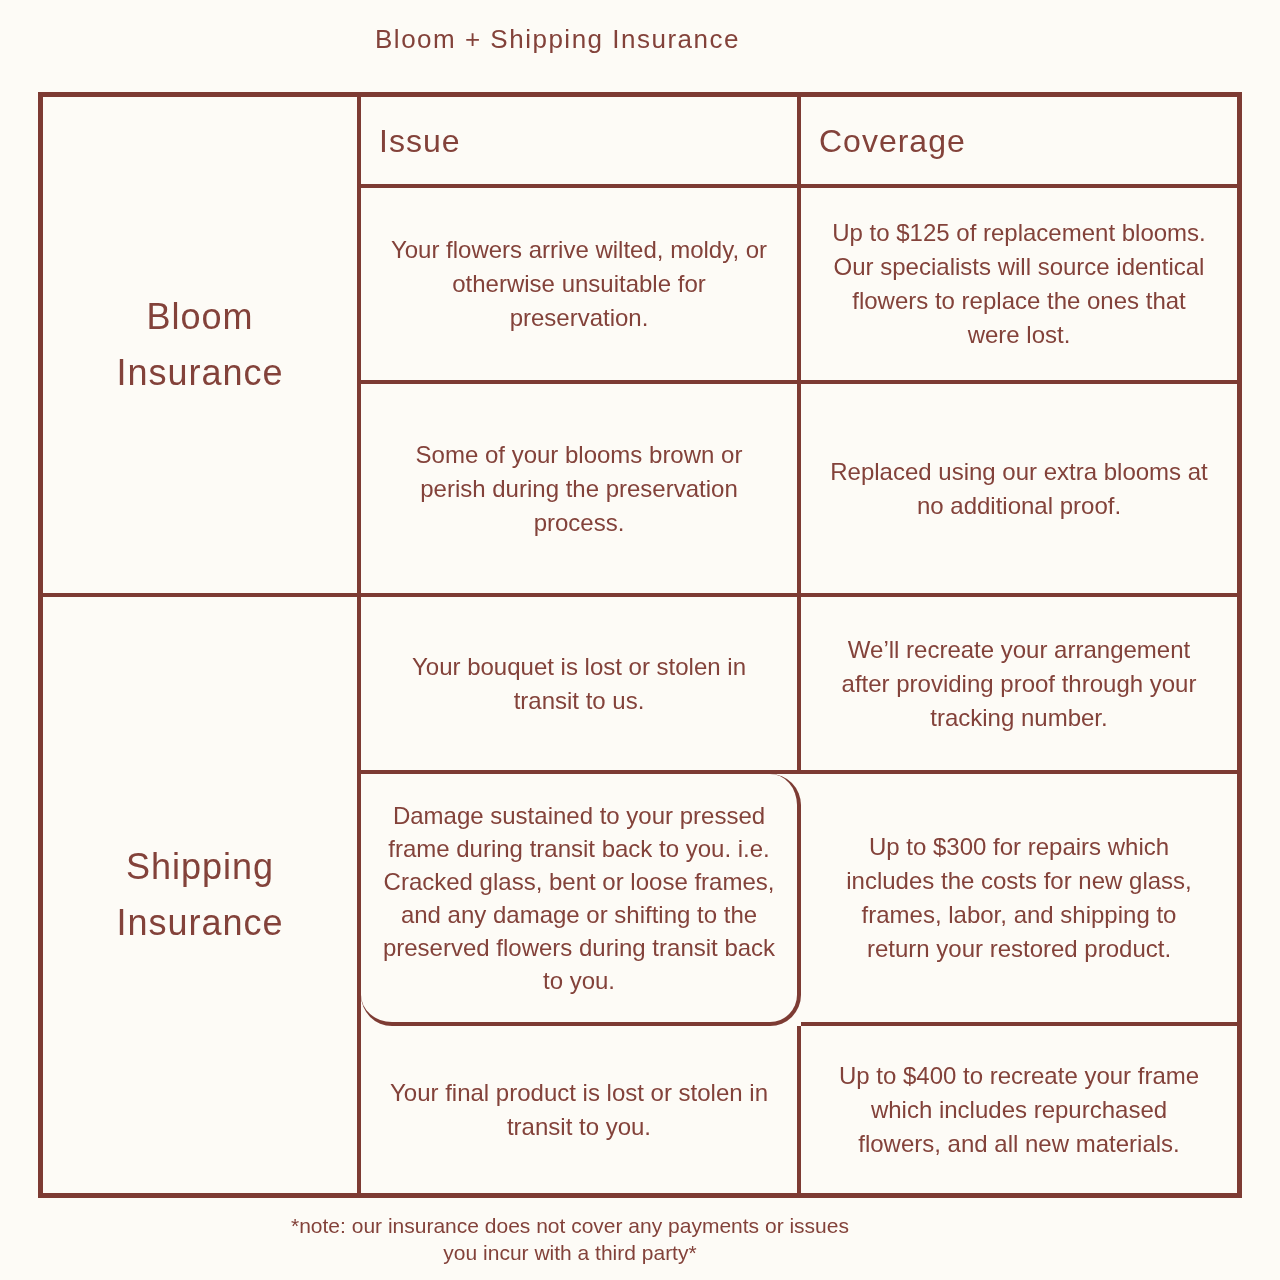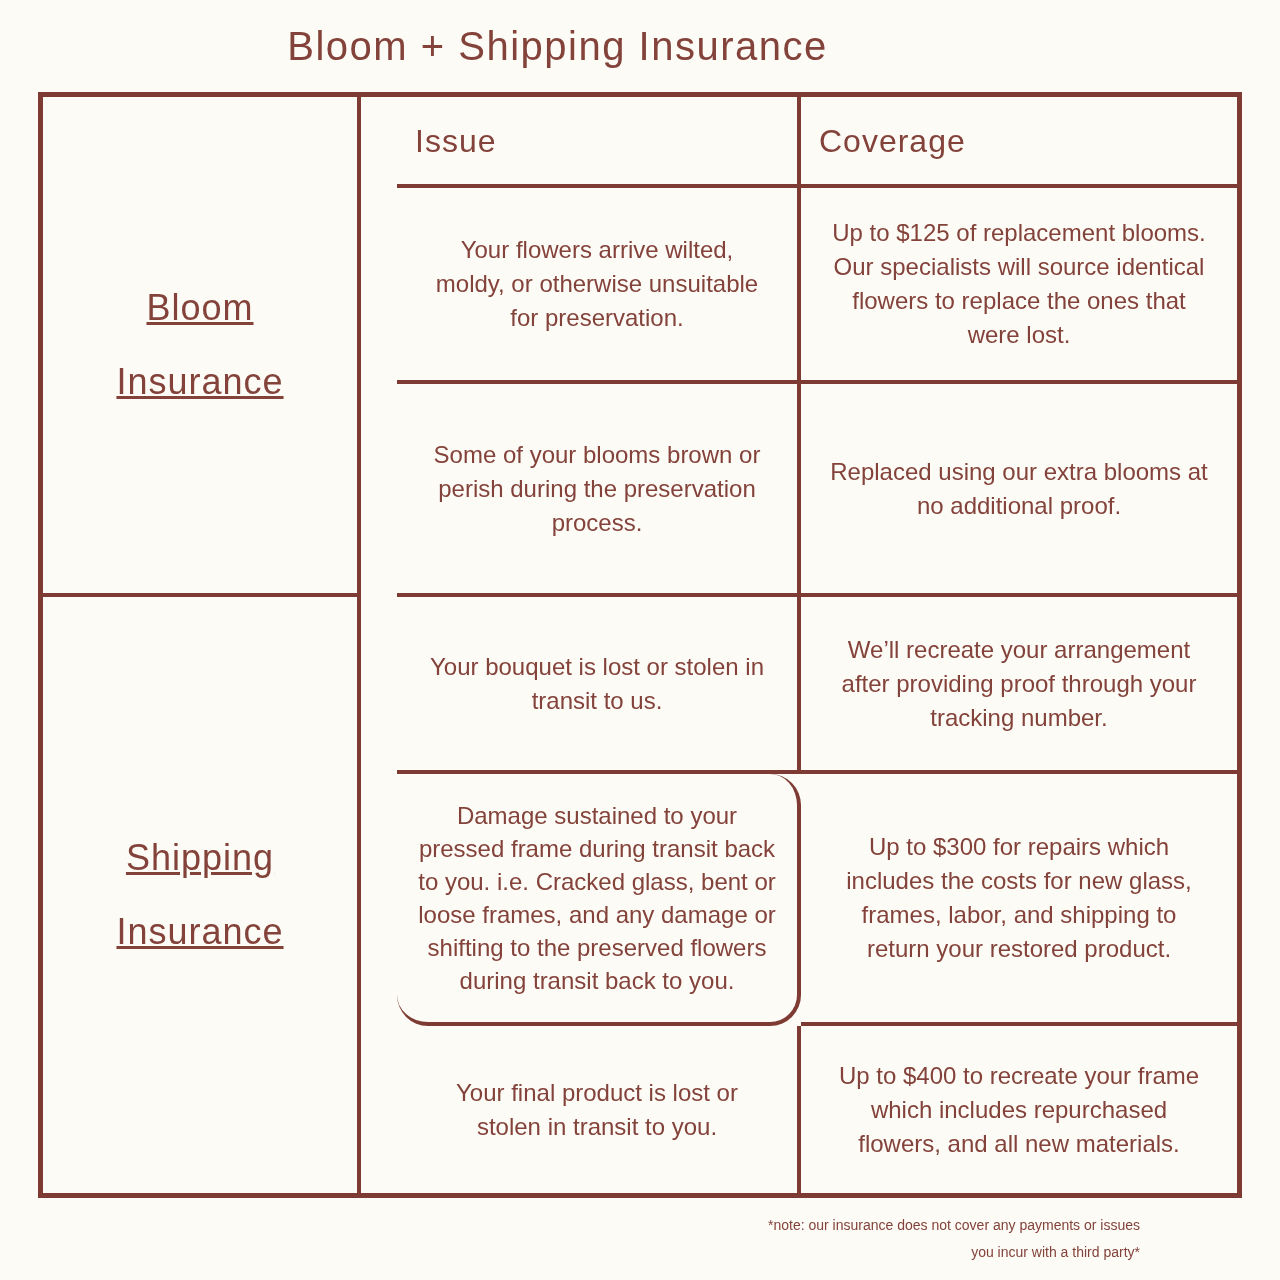--- a/index.html
+++ b/index.html
@@ -13,21 +13,21 @@
     background: var(--bg);
     font-family: "Liberation Sans", sans-serif;
     color: var(--text);
     overflow: hidden;
     position: relative;
   }
   .page-title {
     position: absolute;
     top: 24px; left: 0; width: 1115px;
     text-align: center;
-    font-size: 40px;
+    font-size: 26px;
     font-weight: 400;
     letter-spacing: 1.5px;
     color: var(--text);
   }
   .insurance-table {
     position: absolute;
     left: 38px; top: 92px;
     width: 1204px; height: 1106px;
     border: 5px solid var(--maroon);
     display: grid;
@@ -49,34 +49,33 @@
   .header-cell {
     justify-content: flex-start;
     text-align: left;
     font-size: 32px;
     letter-spacing: 1px;
     padding-left: 18px;
   }
   .row-label {
     grid-column: 1;
     font-size: 36px;
-    line-height: 74px;
+    line-height: 56px;
     letter-spacing: 1px;
-    text-decoration: underline;
   }
   .span-bloom   { grid-row: 1 / 4; }
   .span-ship    { grid-row: 4 / 7; }
-  .col2 { grid-column: 2; margin-left: 36px; }
+  .col2 { grid-column: 2; }
   .col3 { grid-column: 3; }
   .tight { line-height: 33px; padding: 6px 16px; border-radius: 31px; }
   .footnote {
     position: absolute;
     top: 1212px; left: 0; width: 1140px;
-    text-align: right;
-    font-size: 14px;
+    text-align: center;
+    font-size: 21px;
     line-height: 27px;
     color: var(--text);
   }
 </style>
 </head>
 <body>
 
 <div class="page-title">Bloom + Shipping Insurance</div>
 
 <div class="insurance-table">

